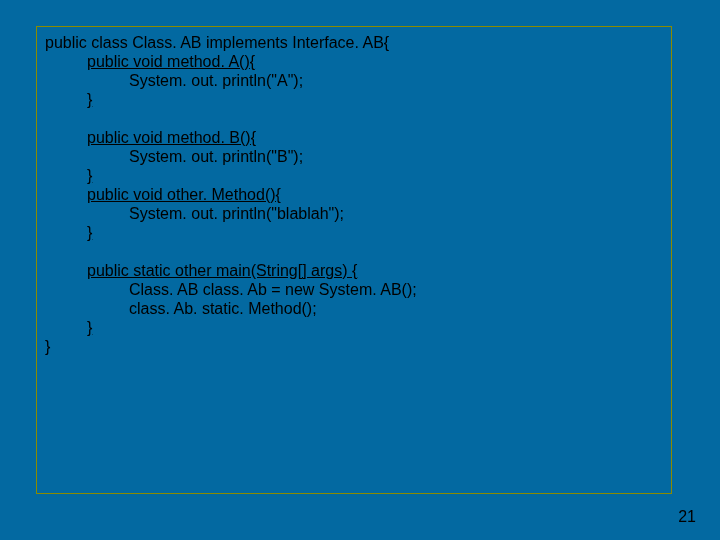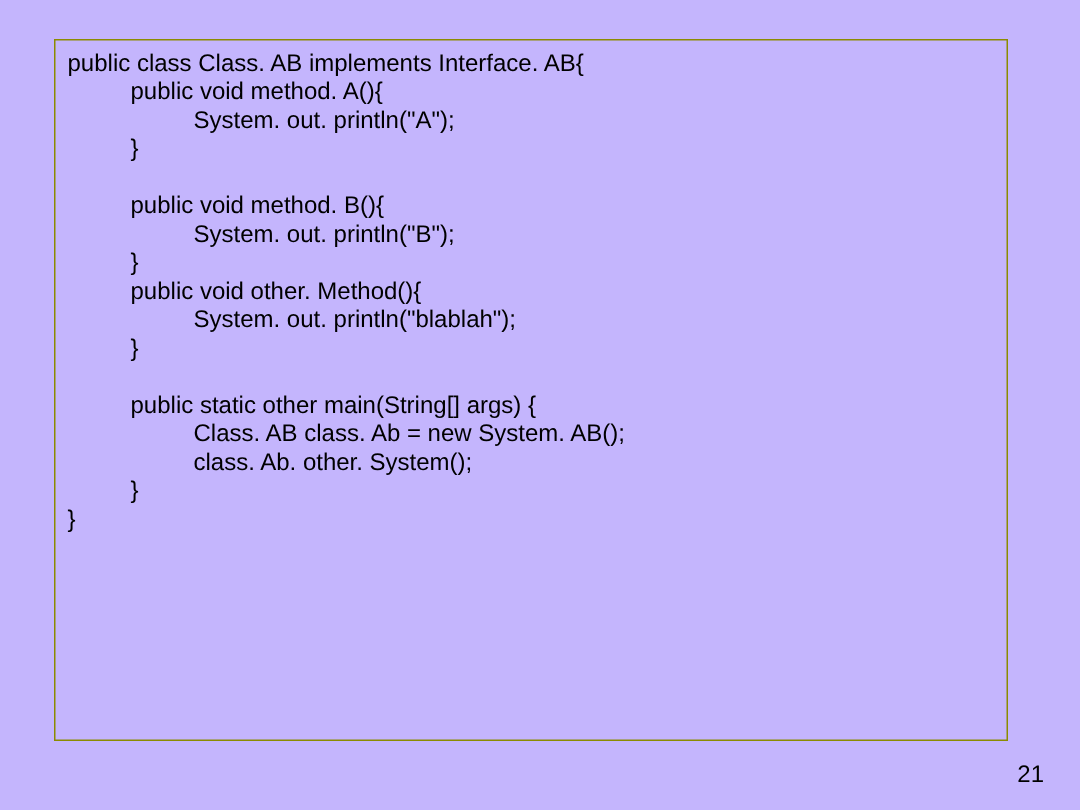--- a/index.html
+++ b/index.html
@@ -1,21 +1,21 @@
 <!DOCTYPE html>
 <html><head>
 <meta charset="utf-8">
 <style>
   * { margin: 0; padding: 0; box-sizing: border-box; }
   html, body { width: 720px; height: 540px; background: #fff; font-family: Arial, Helvetica, sans-serif; }
   .slide {
     position: relative;
     width: 720px;
     height: 540px;
-    background: #c4b5fd;
+    background: #0369a1;
   }
   .code-box {
     position: absolute;
     top: 26px;
     left: 36px;
     width: 636px;
     height: 468px;
     border: 1px solid #8b8b00;
     padding: 6px 8px 8px 8px;
   }
@@ -26,21 +26,21 @@
     white-space: pre;
     font-family: Arial, Helvetica, sans-serif;
   }
   .pagenum {
     position: absolute;
     right: 24px;
     bottom: 14px;
     font-size: 16px;
     color: #000;
   }
-  .ind1 { padding-left: 42px; }
+  .ind1 { padding-left: 42px; text-decoration: underline; }
   .ind2 { padding-left: 84px; }
   .blank { height: 19px; }
 </style>
 </head>
 <body>
 
 <div class="slide">
   <div class="code-box">
     <div class="line">public class Class. AB implements Interface. AB{</div>
     <div class="line ind1">public void method. A(){</div>
@@ -49,18 +49,18 @@
     <div class="blank"></div>
     <div class="line ind1">public void method. B(){</div>
     <div class="line ind2">System. out. println("B");</div>
     <div class="line ind1">}</div>
     <div class="line ind1">public void other. Method(){</div>
     <div class="line ind2">System. out. println("blablah");</div>
     <div class="line ind1">}</div>
     <div class="blank"></div>
     <div class="line ind1">public static other main(String[] args) {</div>
     <div class="line ind2">Class. AB class. Ab = new System. AB();</div>
-    <div class="line ind2">class. Ab. other. System();</div>
+    <div class="line ind2">class. Ab. static. Method();</div>
     <div class="line ind1">}</div>
     <div class="line">}</div>
   </div>
   <div class="pagenum">21</div>
 </div>
 
 </body></html>

